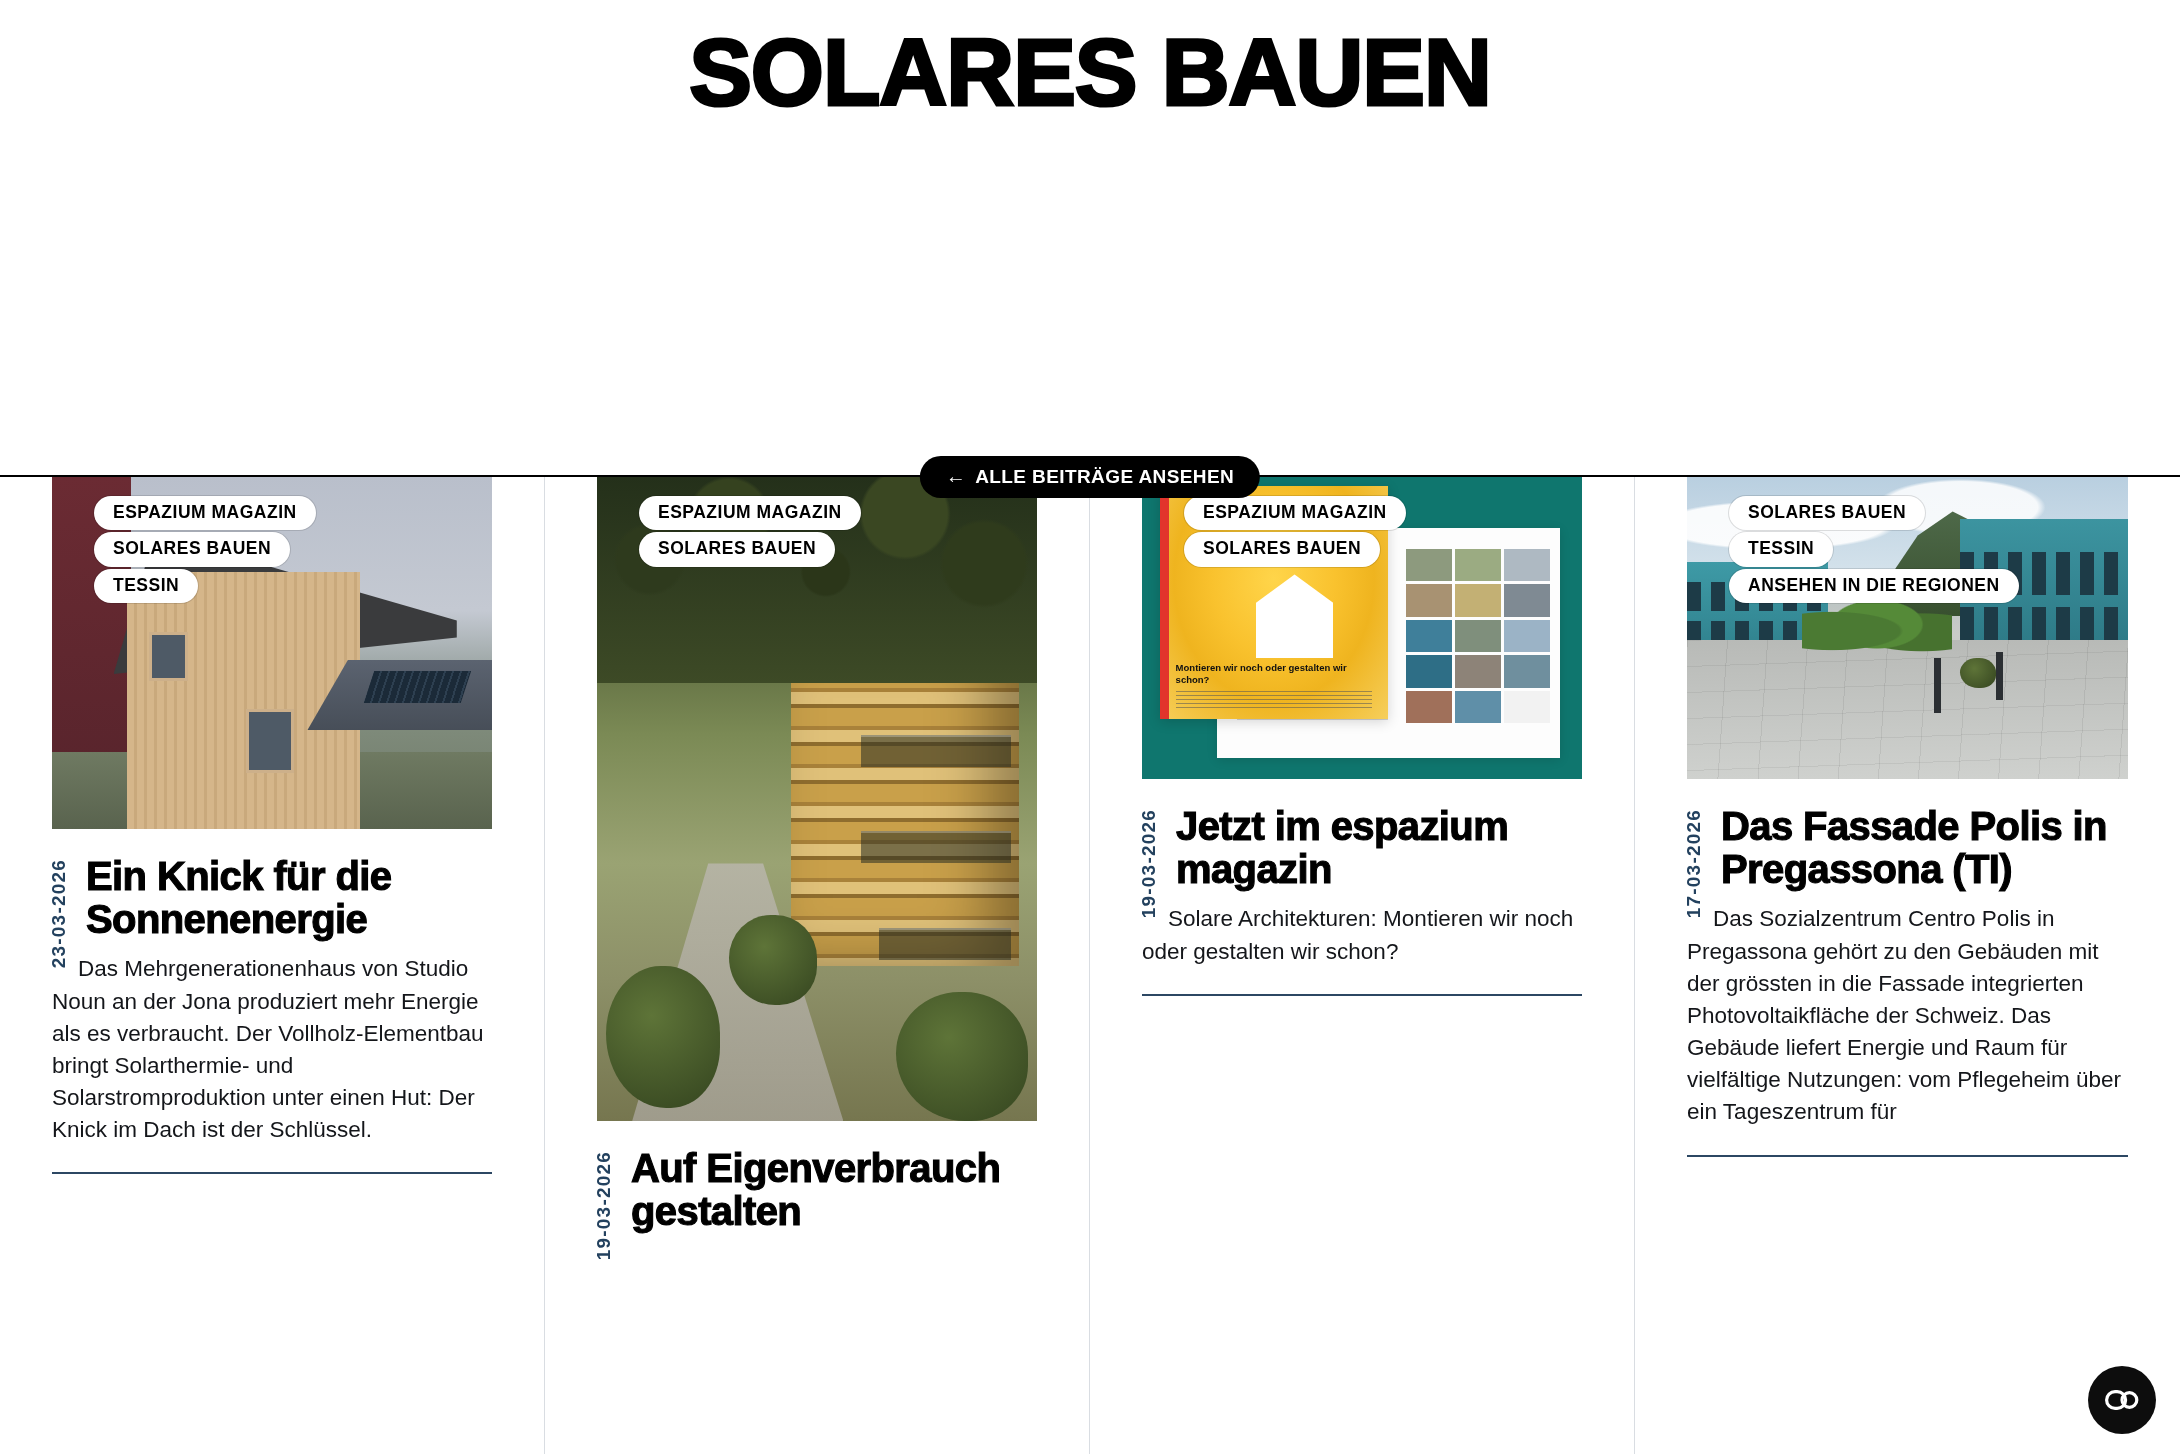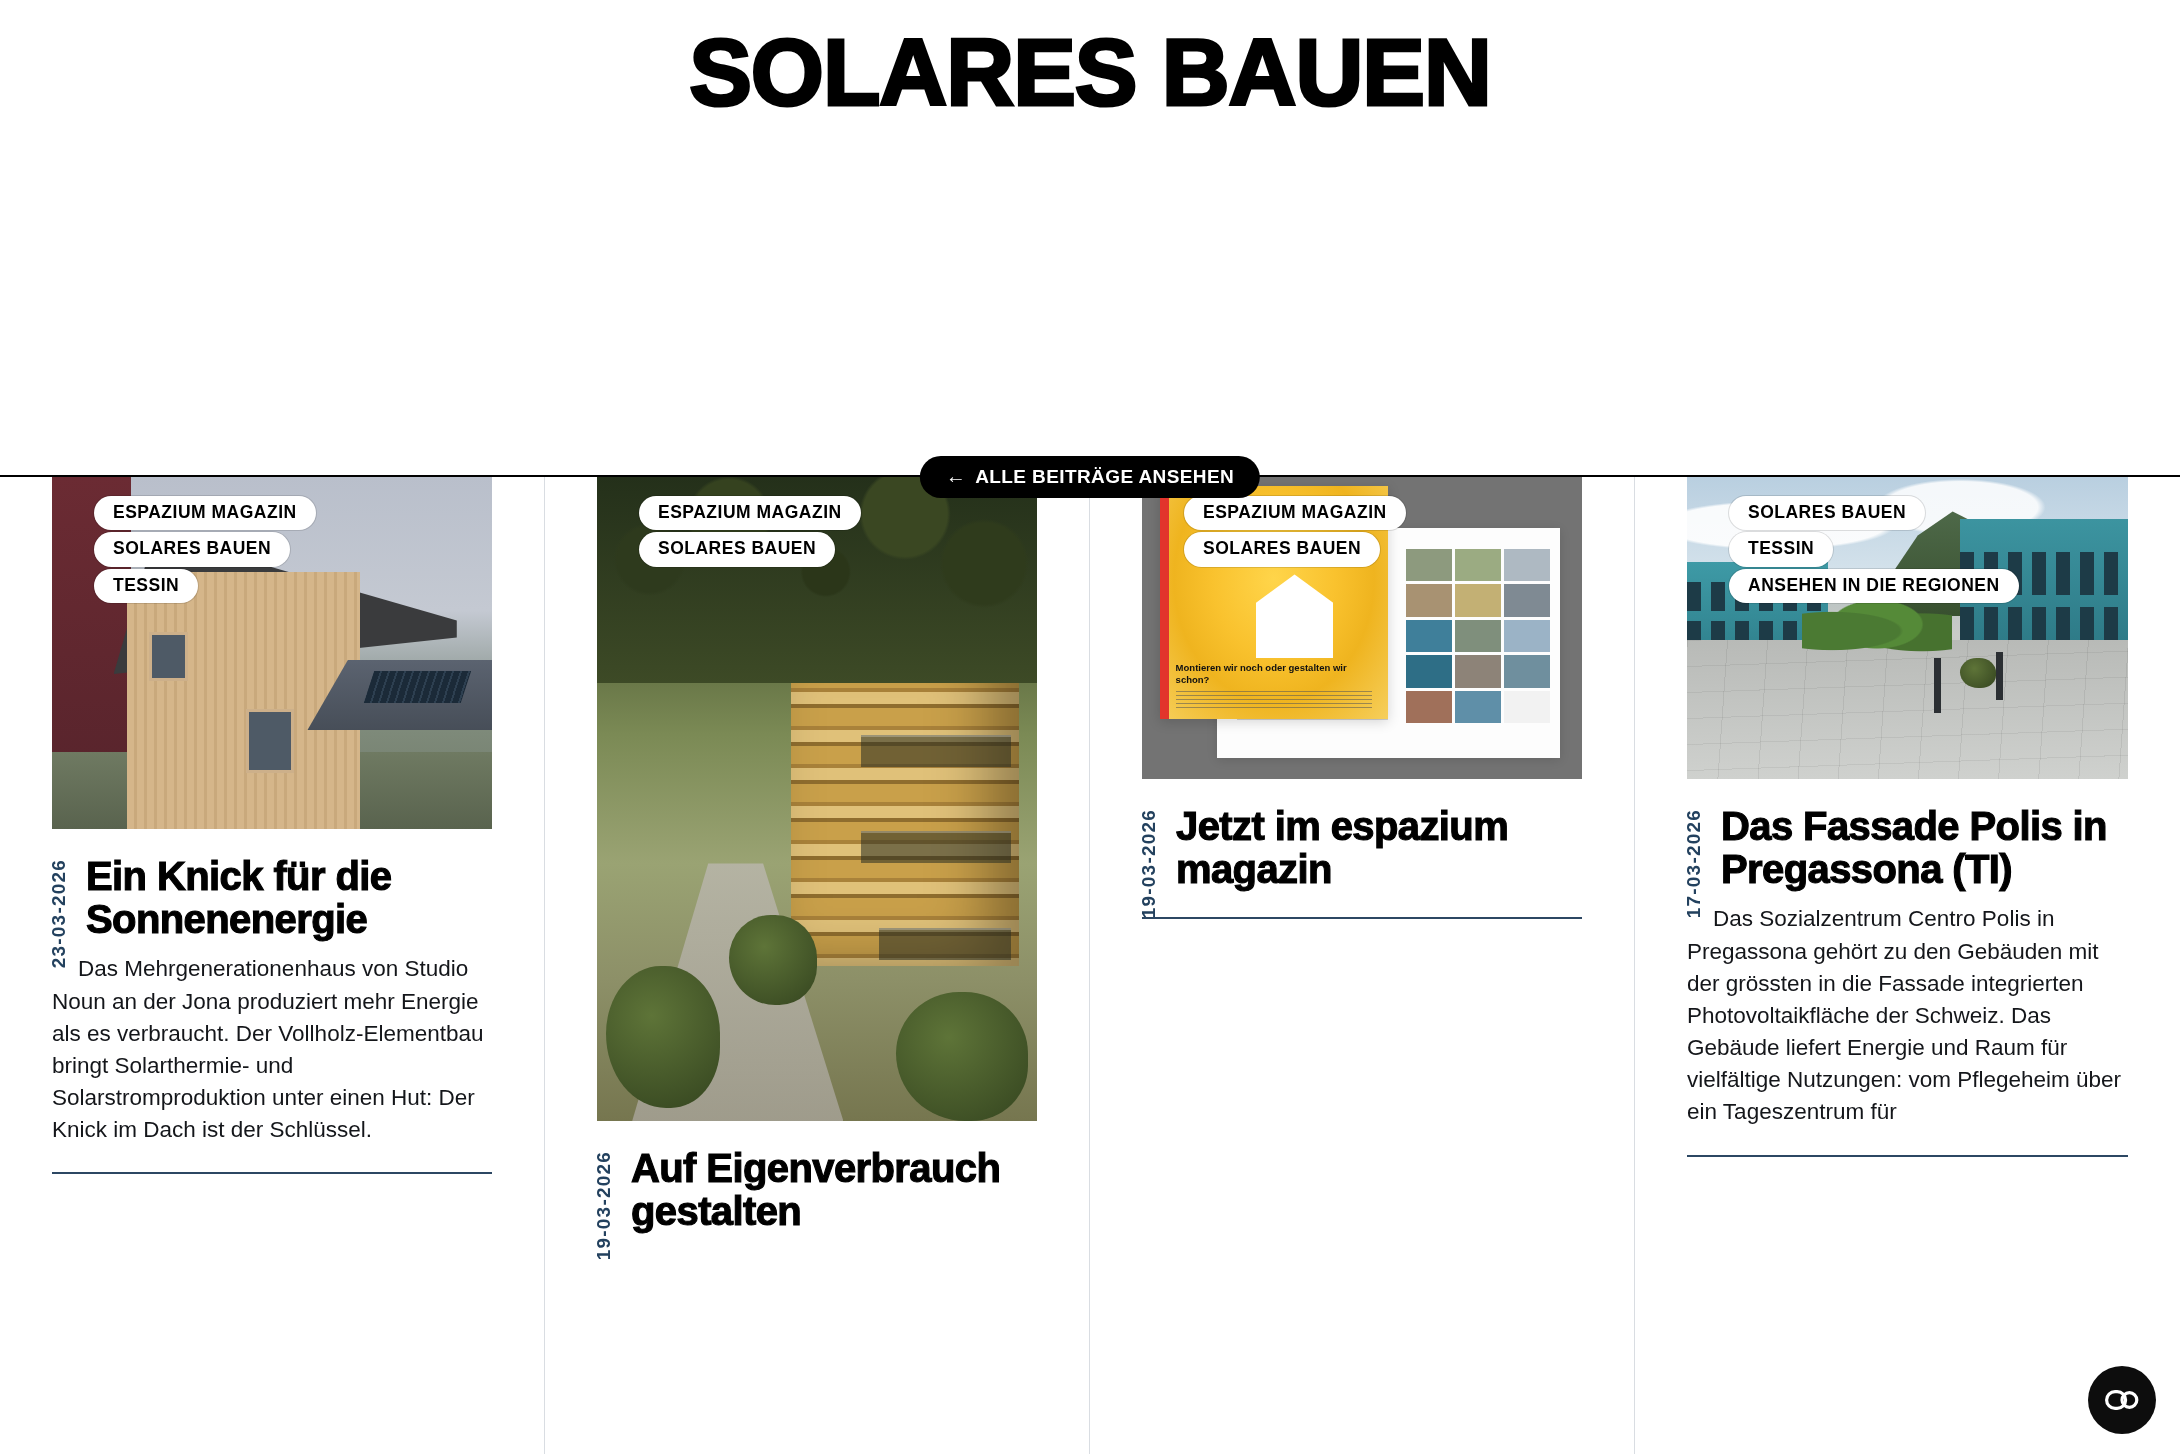--- a/index.html
+++ b/index.html
@@ -279,21 +279,21 @@
     opacity: 0.85;
   }
   .shrub {
     position: absolute;
     border-radius: 50% 50% 45% 55%;
     background: radial-gradient(circle at 40% 35%, #5e7438, #34441f);
   }
 
   .img-magazine {
     position: absolute; inset: 0;
-    background: #737373;
+    background: #0f766e;
   }
   .mag-right {
     position: absolute;
     left: 17%; top: 17%;
     width: 78%; height: 76%;
     background: #fdfdfd;
     box-shadow: 0 2px 10px rgba(0,0,0,0.12);
   }
   .mag-grid {
     position: absolute;
@@ -516,20 +516,21 @@
             </div>
           </div>
           <div class="tags indent-1">
             <span class="tag">ESPAZIUM MAGAZIN</span>
             <span class="tag">SOLARES BAUEN</span>
           </div>
         </div>
         <div class="card-body">
           <div class="card-date">19-03-2026</div>
           <h2 class="card-title">Jetzt im espazium magazin</h2>
+          <p class="card-text">Solare Architekturen: Montieren wir noch oder gestalten wir schon?</p>
           <div class="card-rule"></div>
         </div>
       </article>
     </section>
 
     <section class="col">
       <article class="card">
         <div class="card-media media-h4">
           <div class="img-plaza">
             <div class="plaza-sky"></div>

